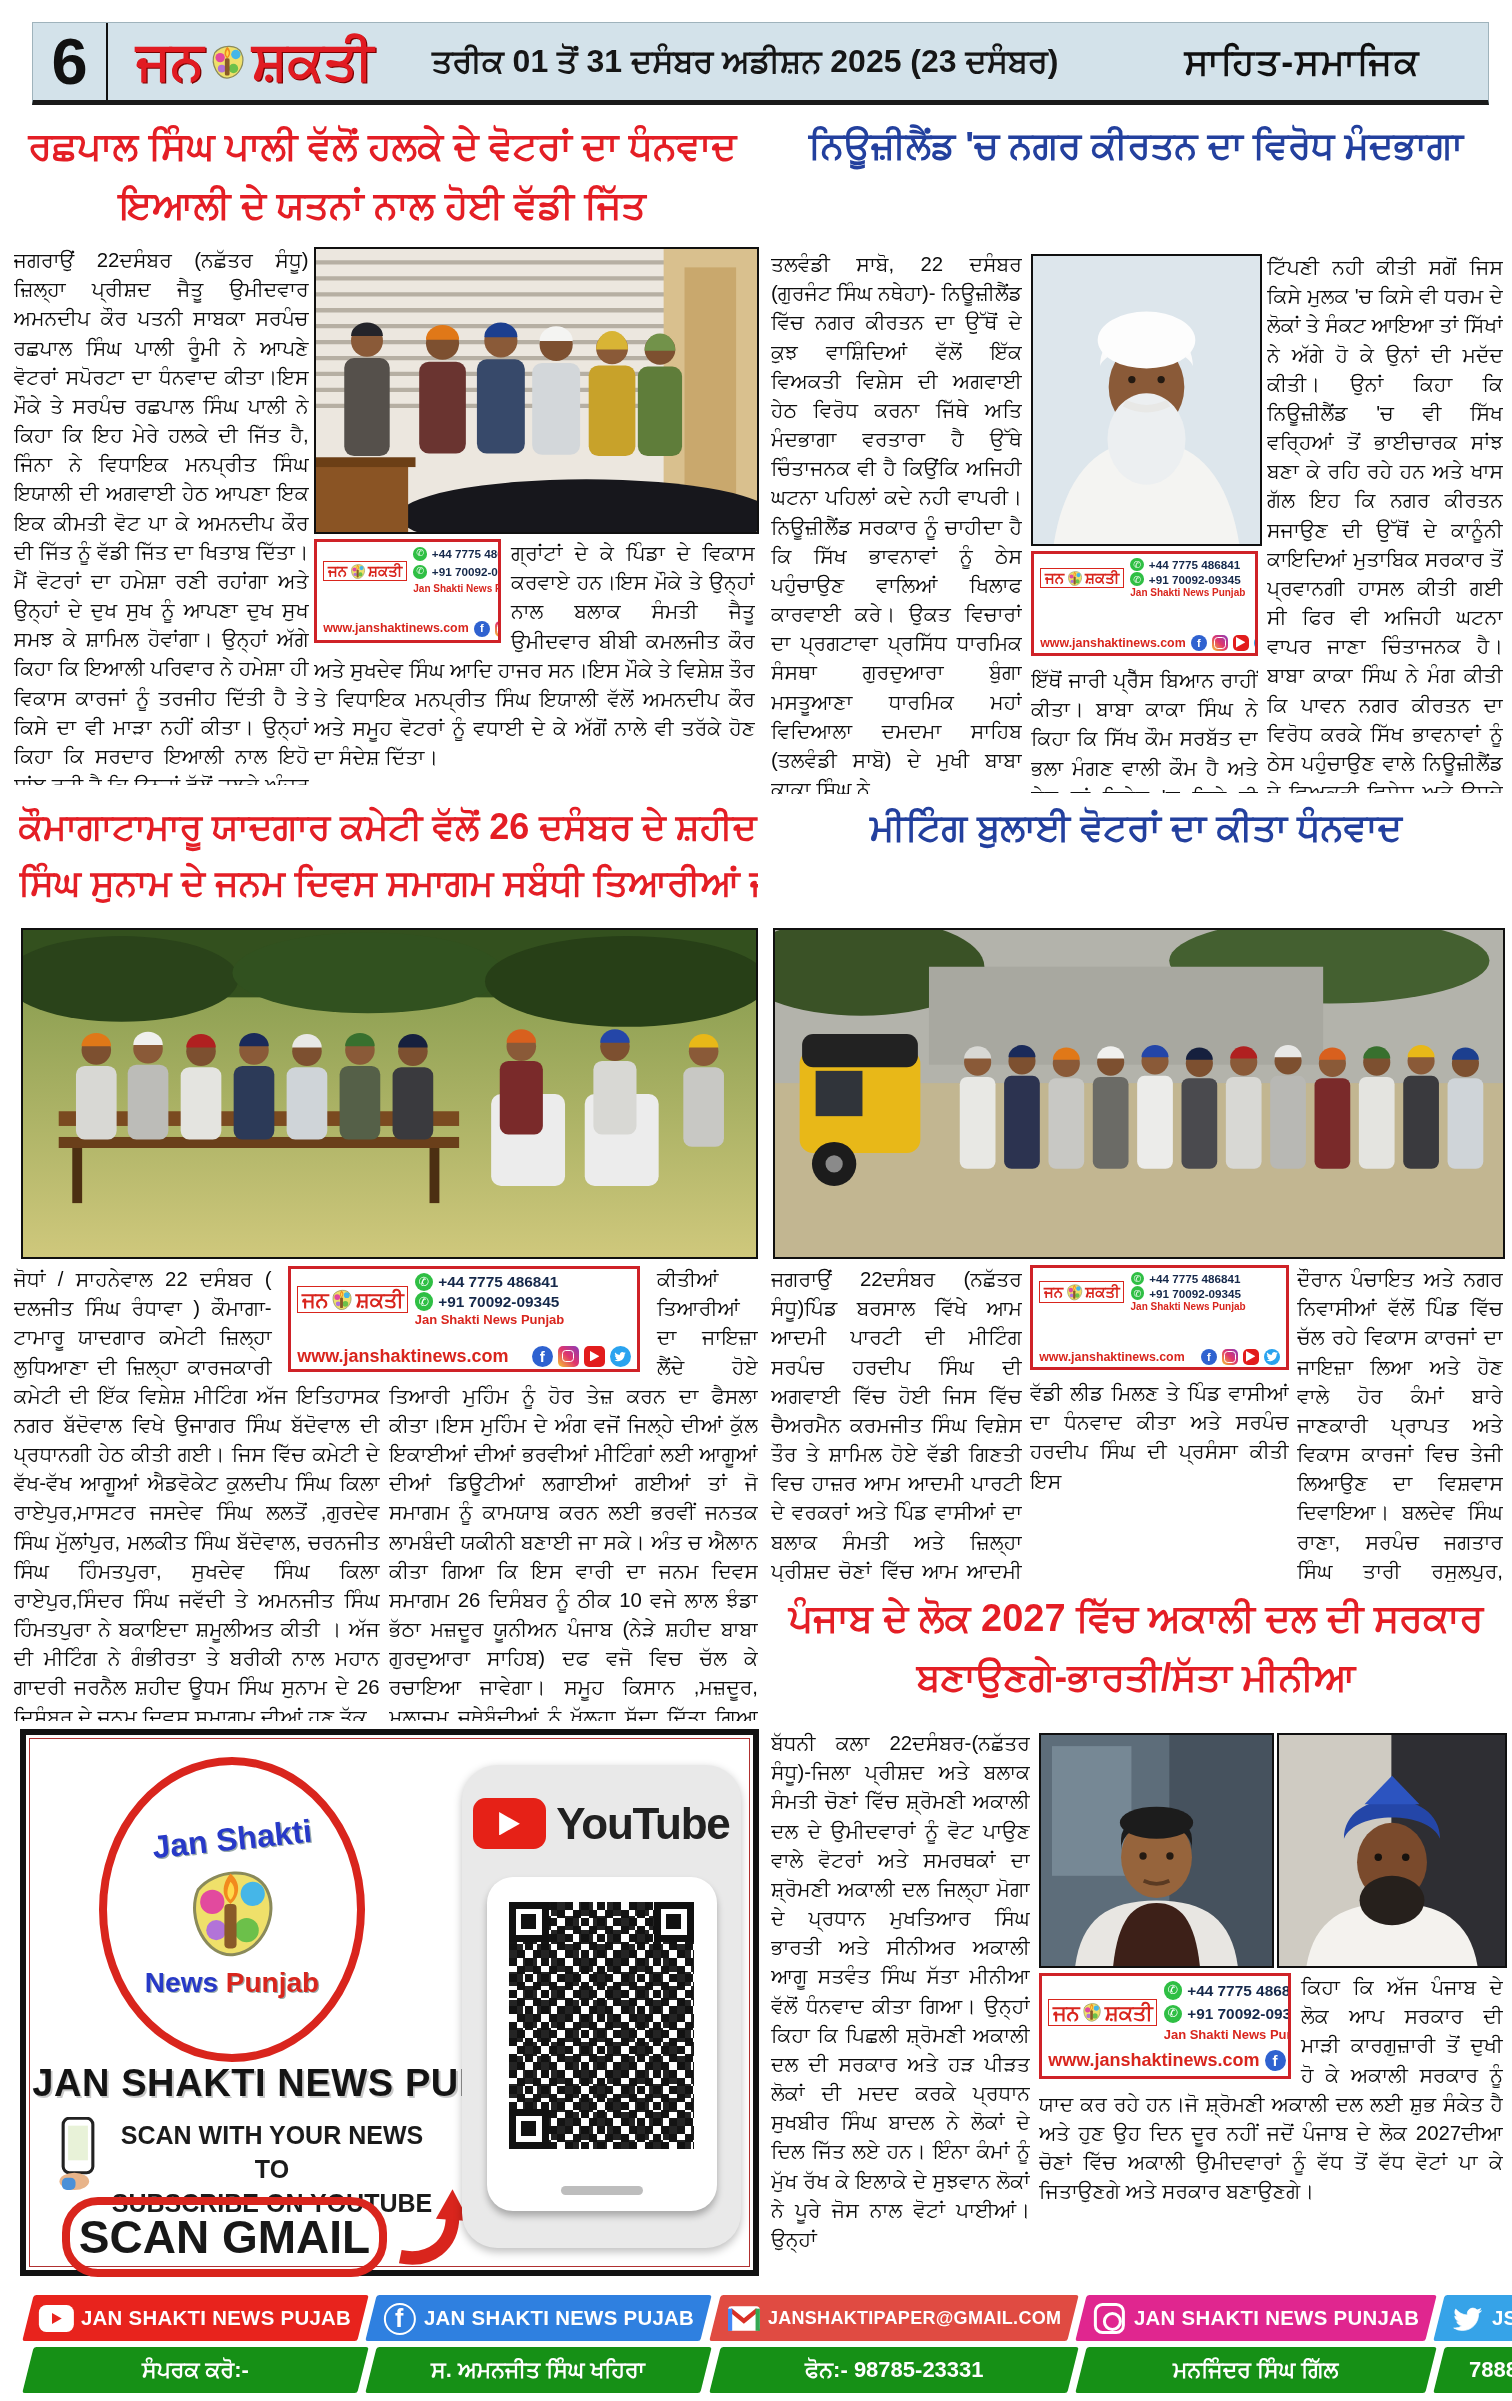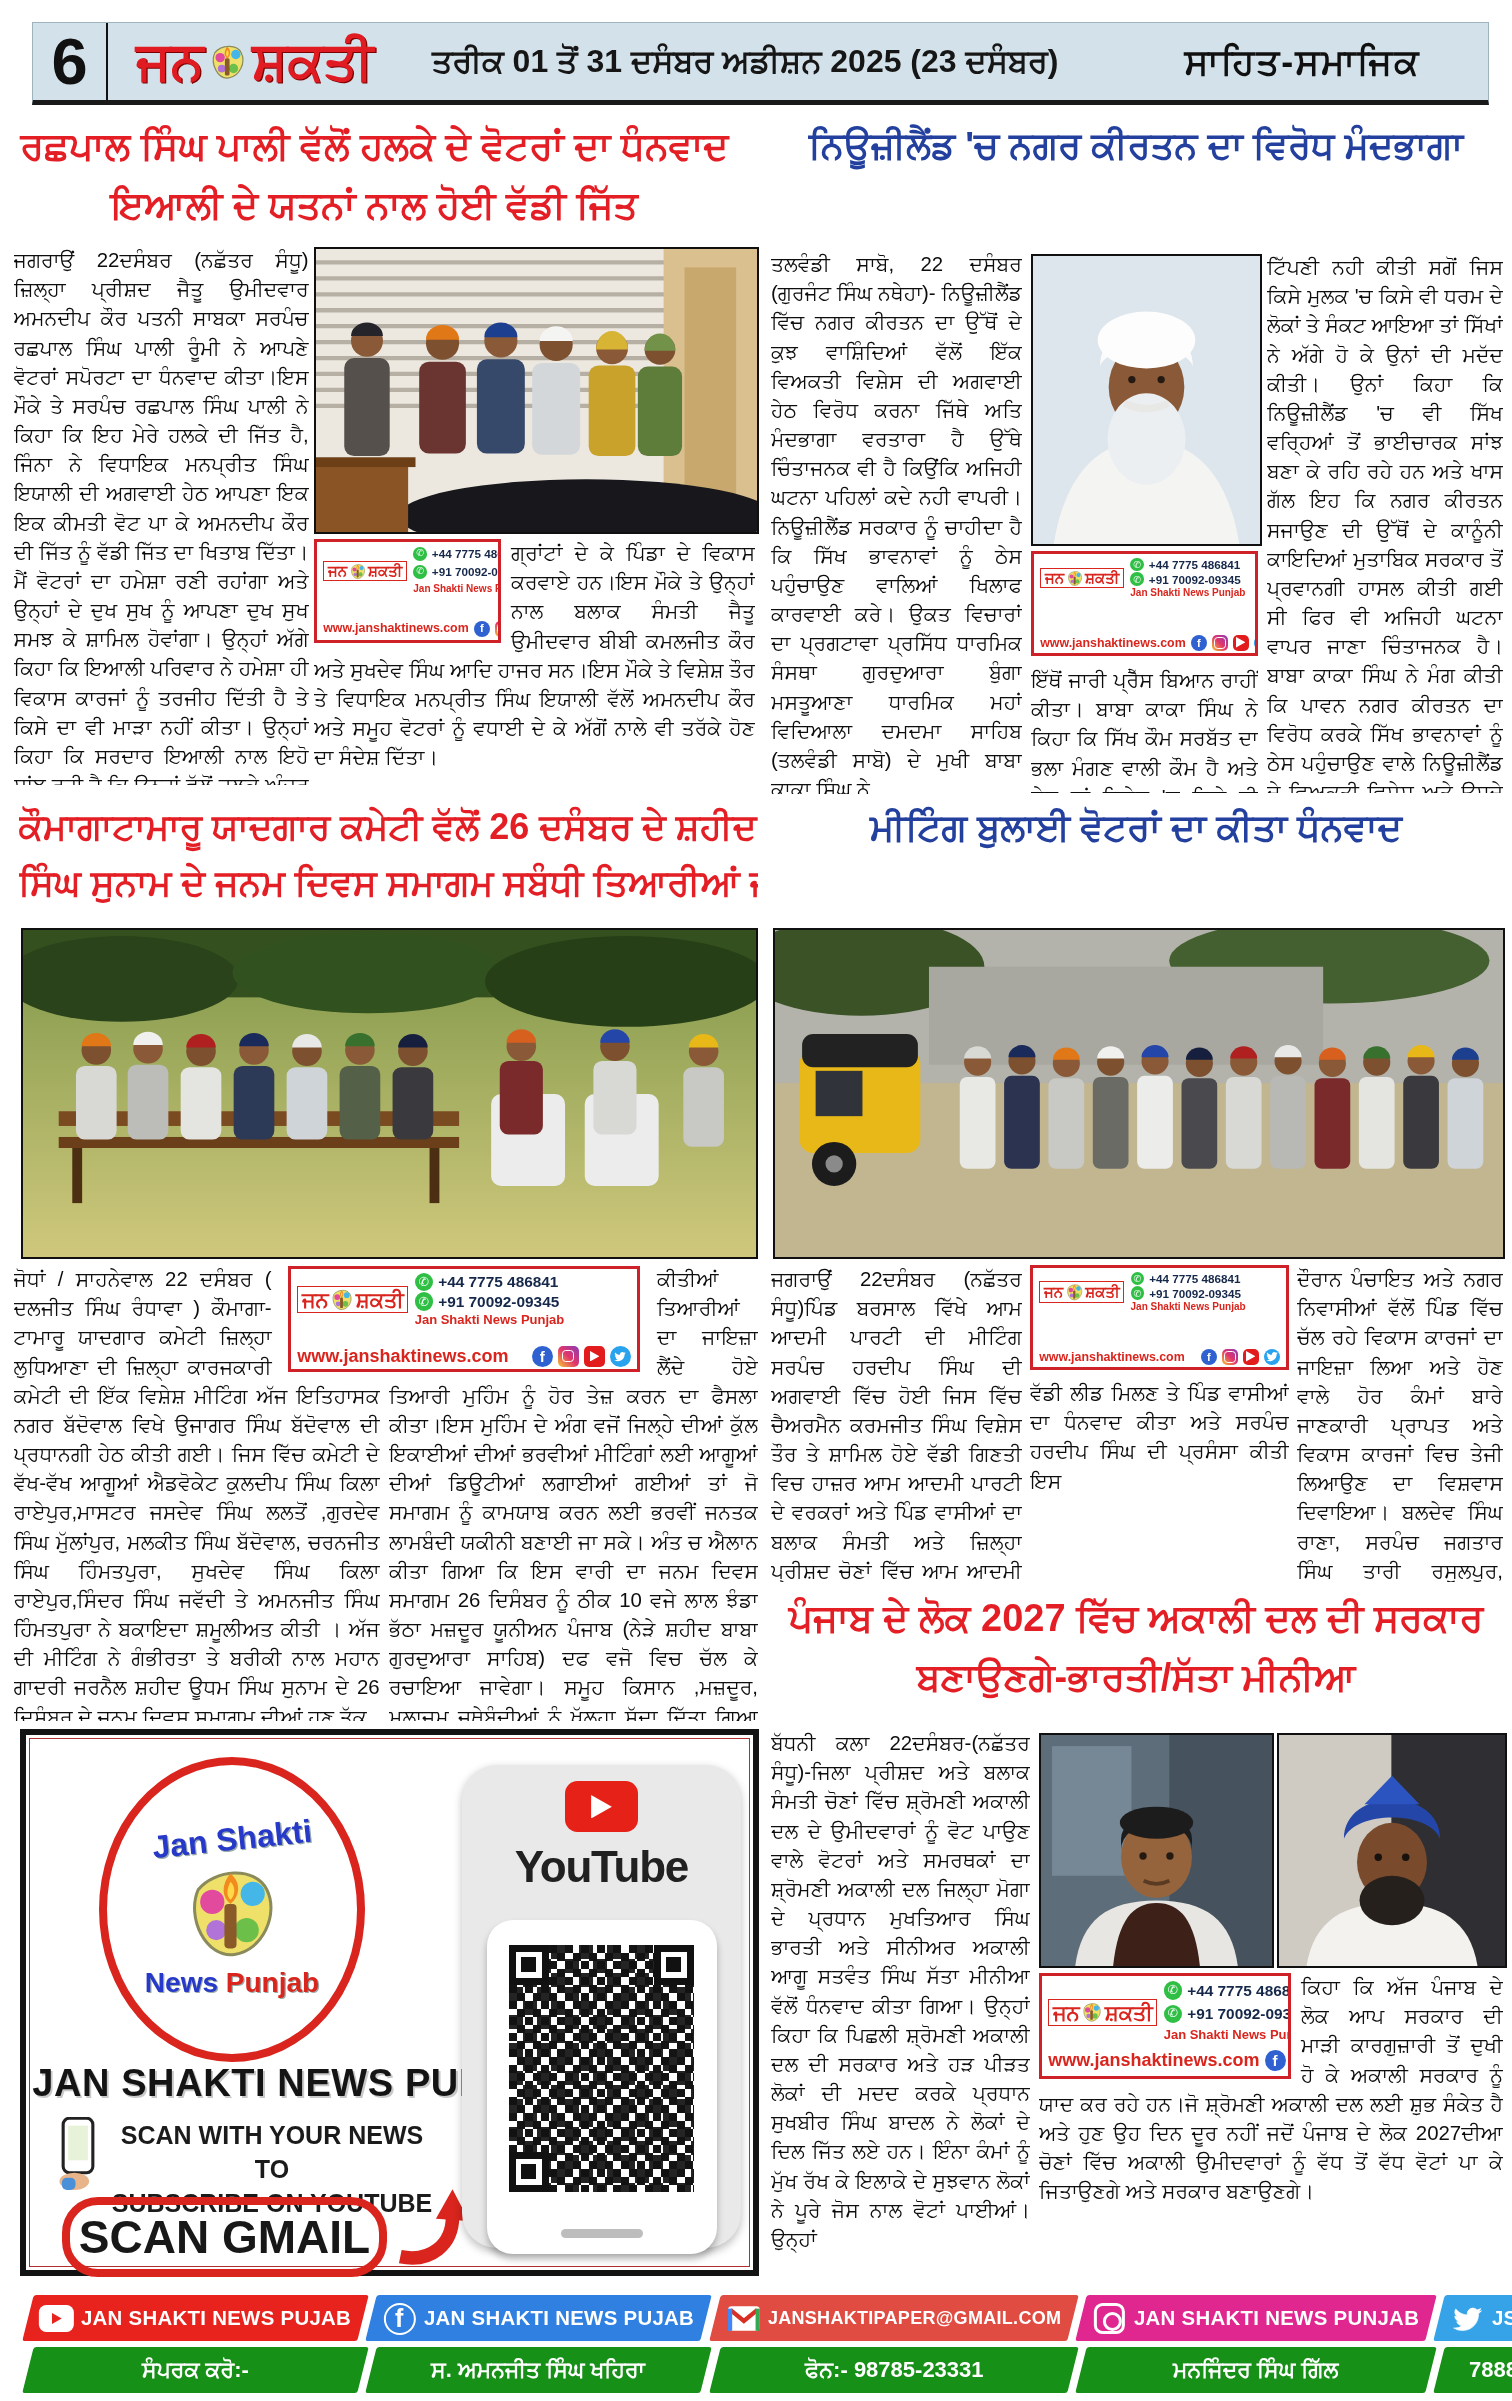--- a/index.html
+++ b/index.html
@@ -59,21 +59,21 @@
   .ad-brand-bot .nw{color:#2739c8;text-align:right;} .ad-brand-bot .pj{color:#d9251d;}
   .ad-title{position:absolute;left:6.2px;top:327px;width:420px;text-align:center;font-size:38px;font-weight:900;
             letter-spacing:0.6px;color:#141414;text-shadow:1.9px 1.9px 0 #c9c9c9;white-space:nowrap;}
   .ad-sub{position:absolute;left:79px;top:384px;width:334px;text-align:center;font-size:25px;font-weight:800;color:#1b1b1b;line-height:1.35;}
   .ad-hand{position:absolute;left:32px;top:382px;}
   .ad-scan{position:absolute;left:36px;top:462px;width:309px;height:64px;border:8.6px solid #d9251d;border-radius:36px;
            display:flex;align-items:center;justify-content:center;font-size:46px;font-weight:900;color:#181818;}
   .ad-arrow{position:absolute;left:368px;top:448px;}
   .ad-panel{position:absolute;left:436px;top:30px;width:279px;height:483px;background:#e9e9e9;border-radius:35px;
             box-shadow:0 3.7px 8.6px rgba(0,0,0,.25);}
-  .yt-row{display:flex;align-items:center;justify-content:center;gap:10px;margin-top:16px;flex-direction:column;}
+  .yt-row{display:flex;align-items:center;justify-content:center;gap:10px;margin-top:33px;}
   .yt-badge{width:73px;height:51px;background:#e62117;border-radius:12.4px;display:flex;align-items:center;justify-content:center;}
   .yt-word{font-size:44px;font-weight:800;color:#212121;letter-spacing:-1.2px;}
   .qr-panel{width:230px;height:334px;background:#fff;border-radius:26px;margin:28px auto 0 auto;
             box-shadow:0 5px 7.4px rgba(0,0,0,.28);position:relative;}
   .qr{position:absolute;left:22px;top:25px;width:185px;height:247px;
       background:
         conic-gradient(rgba(17,17,17,.92) 90deg,transparent 90deg 180deg,rgba(17,17,17,.92) 180deg 270deg,transparent 270deg),
         conic-gradient(#141414 90deg,#fff 90deg 180deg,#141414 180deg 270deg,#fff 270deg);
       background-size:28px 28px,16px 16px;}
   .finder{position:absolute;width:40px;height:40px;border:7.4px solid #111;background:#fff;box-sizing:border-box;}
@@ -122,21 +122,21 @@
       <span style="color: rgb(225, 27, 34);">ਜਨ</span>
       <svg width="36" height="41" viewBox="0 0 46 50">
           <use href="#torch"></use>
         </svg>
       <span style="color: rgb(225, 27, 34);">ਸ਼ਕਤੀ</span>
     </div>
     <div class="dateline">ਤਰੀਕ 01 ਤੋਂ  31 ਦਸੰਬਰ ਅਡੀਸ਼ਨ 2025 (23 ਦਸੰਬਰ)</div>
     <div class="sectionlbl">ਸਾਹਿਤ-ਸਮਾਜਿਕ</div>
   </div>
 
-  <div class="hl" id="a1h" style="left: 5px; top: 117px; width: 739px; font-size: 38px; color: rgb(228, 30, 37);">
+  <div class="hl" id="a1h" style="left: 13px; top: 117px; width: 739px; font-size: 38px; color: rgb(228, 30, 37);">
     <div>ਰਛਪਾਲ ਸਿੰਘ ਪਾਲੀ ਵੱਲੋਂ ਹਲਕੇ ਦੇ ਵੋਟਰਾਂ ਦਾ ਧੰਨਵਾਦ</div>
     <div>ਇਆਲੀ ਦੇ ਯਤਨਾਂ ਨਾਲ ਹੋਈ ਵੱਡੀ ਜਿੱਤ</div>
   </div>
   <div class="bt" style="left:13.6px;top:246px;width:295px;height:539px;">ਜਗਰਾਉਂ 22ਦਸੰਬਰ (ਨਛੱਤਰ ਸੰਧੂ) ਜ਼ਿਲ੍ਹਾ ਪ੍ਰੀਸ਼ਦ ਜੈਤੂ ਉਮੀਦਵਾਰ ਅਮਨਦੀਪ ਕੌਰ ਪਤਨੀ ਸਾਬਕਾ ਸਰਪੰਚ ਰਛਪਾਲ ਸਿੰਘ ਪਾਲੀ ਰੂੰਮੀ ਨੇ ਆਪਣੇ ਵੋਟਰਾਂ ਸਪੋਰਟਾ ਦਾ ਧੰਨਵਾਦ ਕੀਤਾ।ਇਸ ਮੌਕੇ ਤੇ ਸਰਪੰਚ ਰਛਪਾਲ ਸਿੰਘ ਪਾਲੀ ਨੇ ਕਿਹਾ ਕਿ ਇਹ ਮੇਰੇ ਹਲਕੇ ਦੀ ਜਿੱਤ ਹੈ, ਜਿੰਨਾ ਨੇ ਵਿਧਾਇਕ ਮਨਪ੍ਰੀਤ ਸਿੰਘ ਇਯਾਲੀ ਦੀ ਅਗਵਾਈ ਹੇਠ ਆਪਣਾ ਇਕ ਇਕ ਕੀਮਤੀ ਵੋਟ ਪਾ ਕੇ ਅਮਨਦੀਪ ਕੌਰ ਦੀ ਜਿੱਤ ਨੂੰ ਵੱਡੀ ਜਿੱਤ ਦਾ ਖਿਤਾਬ ਦਿੱਤਾ। ਮੈਂ ਵੋਟਰਾਂ ਦਾ ਹਮੇਸ਼ਾ ਰਣੀ ਰਹਾਂਗਾ ਅਤੇ ਉਨ੍ਹਾਂ ਦੇ ਦੁਖ ਸੁਖ ਨੂੰ ਆਪਣਾ ਦੁਖ ਸੁਖ ਸਮਝ ਕੇ ਸ਼ਾਮਿਲ ਹੋਵਾਂਗਾ। ਉਨ੍ਹਾਂ ਅੱਗੇ ਕਿਹਾ ਕਿ ਇਆਲੀ ਪਰਿਵਾਰ ਨੇ ਹਮੇਸ਼ਾ ਹੀ ਵਿਕਾਸ ਕਾਰਜਾਂ ਨੂੰ ਤਰਜੀਹ ਦਿੱਤੀ ਹੈ ਤੇ ਕਿਸੇ ਦਾ ਵੀ ਮਾੜਾ ਨਹੀਂ ਕੀਤਾ। ਉਨ੍ਹਾਂ ਕਿਹਾ ਕਿ ਸਰਦਾਰ ਇਆਲੀ ਨਾਲ ਇਹੋ ਸਾਂਝ ਰਹੀ ਹੈ ਕਿ ਉਨ੍ਹਾਂ ਵੱਲੋਂ ਹਲਕੇ ਅੰਦਰ ਬਿਨਾਂ ਭੇਦ ਭਾਵ</div>
   <div class="photo" style="left:314px;top:247px;width:441px;height:283px;">
     <svg viewBox="0 0 718 462" preserveAspectRatio="none">
       <rect width="718" height="462" fill="#ece7df"></rect>
       <g stroke="#b6afa3" stroke-width="7">
         <line x1="0" y1="22" x2="718" y2="22"></line>
           <line x1="0" y1="48" x2="718" y2="48"></line>

